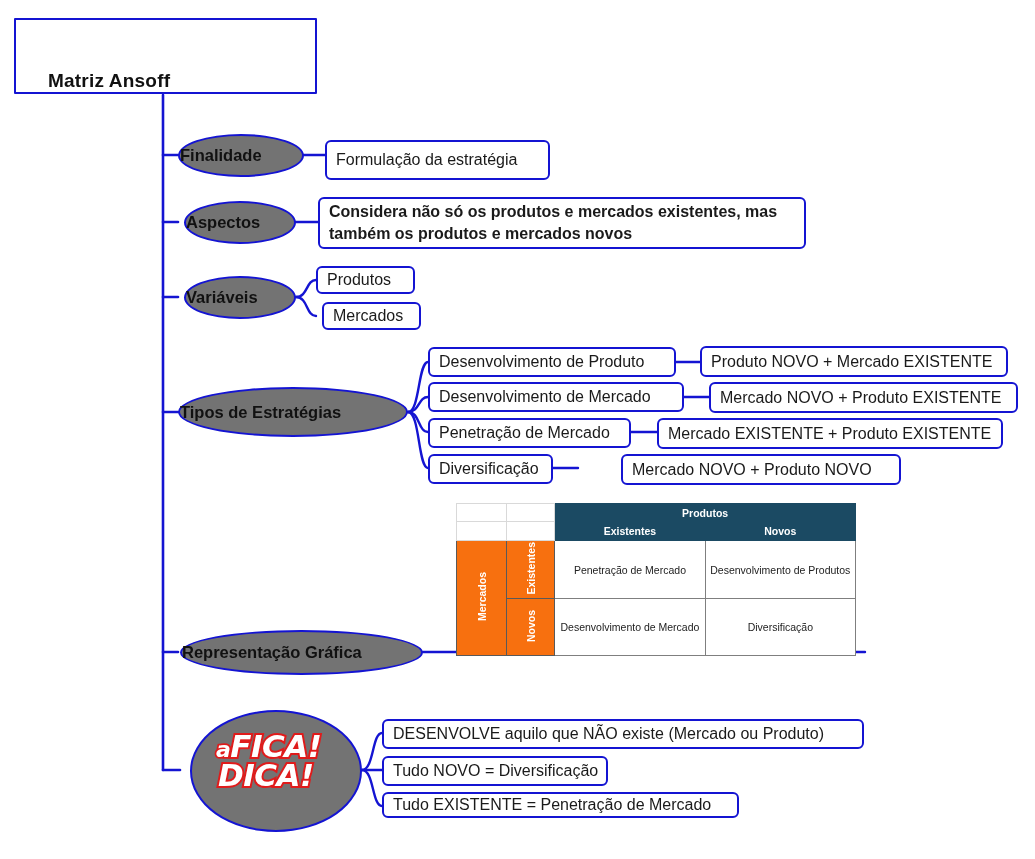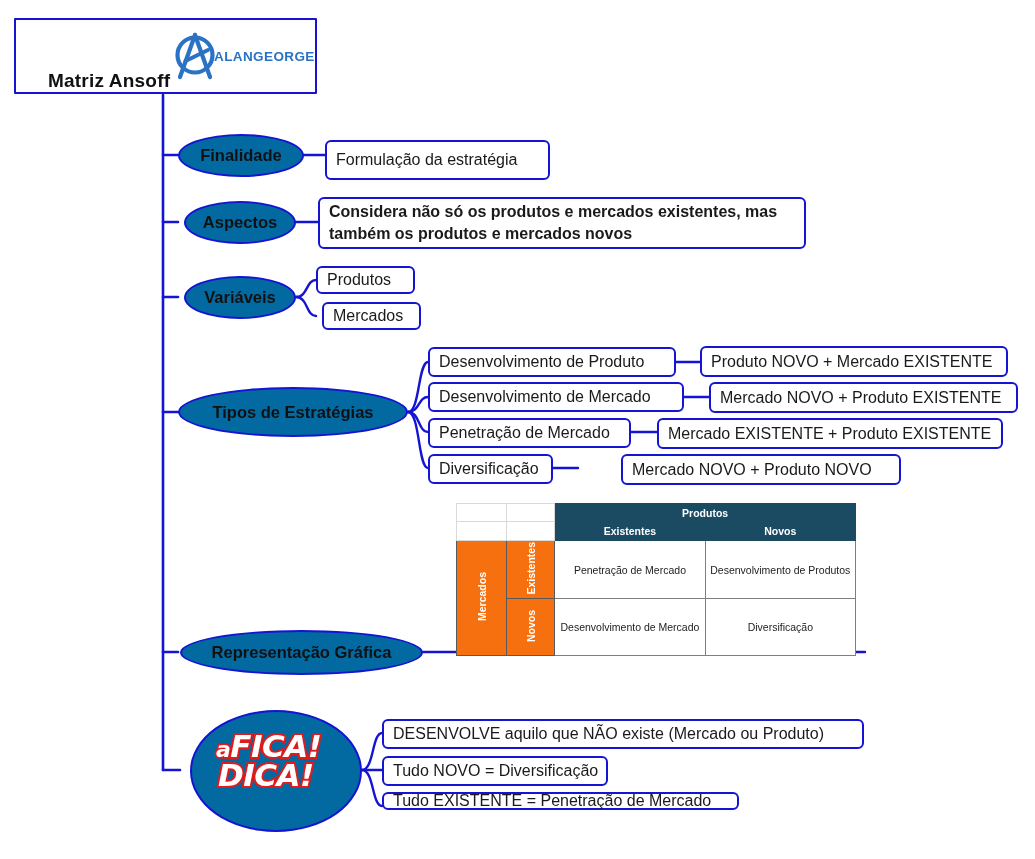--- a/index.html
+++ b/index.html
@@ -14,22 +14,22 @@
   
   .node{position:absolute;box-sizing:border-box;}
 
   .title-box{
     border:2.5px solid #1414d2;border-radius:1px;background:#fff;
     display:flex;align-items:flex-end;}
   .title-text{font-size:19px;font-weight:bold;color:#111;letter-spacing:.2px;
     white-space:nowrap;}
 
   .ellipse{
-    border:2px solid #1414d2;border-radius:50%;background:#0369a1;
-    display:flex;align-items:center;justify-content:center;}
+    border:2px solid #1414d2;border-radius:50%;background:#737373;
+    display:flex;align-items:center;}
   .ellipse .lbl{font-size:16.5px;font-weight:bold;color:#111;white-space:nowrap;}
 
   .rbox{
     border:2.2px solid #1414d2;border-radius:6px;background:#fff;
     display:flex;align-items:center;padding:0 9px;box-sizing:border-box;}
   .rbox .lbl{font-size:16px;color:#1a1a1a;line-height:1.35;white-space:nowrap;}
   .rbox.multiline .lbl{white-space:normal;}
 
   
   .brand{position:absolute;display:flex;align-items:center;}
@@ -100,29 +100,20 @@
       <path d="M362,770 C374,770 372,733 382,733"></path>
       <path d="M362,770 C374,770 372,770 382,770"></path>
       <path d="M362,770 C374,770 372,806 382,806"></path>
     </g>
   </svg>
 
   <div class="node title-box" style="left:14px;top:18px;width:303px;height:76px;">
     <span class="title-text" style="margin-left:32px;">Matriz Ansoff</span>
   </div>
 
-  <div class="brand" style="left:168px;top:28px;height:56px;">
-    <svg width="60" height="56" viewBox="0 0 60 56">
-      <circle cx="27" cy="27" r="17.5" fill="none" stroke="#2a72c4" stroke-width="4.2"></circle>
-      <path d="M27 7 L12 49" stroke="#2a72c4" stroke-width="4.2" fill="none" stroke-linecap="round"></path>
-      <path d="M27 7 L42 49" stroke="#2a72c4" stroke-width="4.2" fill="none" stroke-linecap="round"></path>
-      <path d="M17.5 33 L40 22" stroke="#2a72c4" stroke-width="4" fill="none" stroke-linecap="round"></path>
-    </svg>
-    <span class="brand-word">ALANGEORGE</span>
-  </div>
 
   <div class="node ellipse" style="left:178px;top:134px;width:126px;height:43px;">
     <span class="lbl">Finalidade</span>
   </div>
   <div class="node rbox" style="left:325px;top:140px;width:225px;height:40px;">
     <span class="lbl">Formulação da estratégia</span>
   </div>
 
   <div class="node ellipse" style="left:184px;top:201px;width:112px;height:43px;">
     <span class="lbl">Aspectos</span>
@@ -219,17 +210,17 @@
       <div class="s-line" style="margin-left:2px;">DICA!</div>
     </div>
   </div>
 
   <div class="node rbox" style="left:382px;top:719px;width:482px;height:30px;">
     <span class="lbl">DESENVOLVE aquilo que NÃO existe (Mercado ou Produto)</span>
   </div>
   <div class="node rbox" style="left:382px;top:756px;width:226px;height:30px;">
     <span class="lbl">Tudo NOVO = Diversificação</span>
   </div>
-  <div class="node rbox" style="left:382px;top:792px;width:357px;height:18px;">
+  <div class="node rbox" style="left:382px;top:792px;width:357px;height:26px;">
     <span class="lbl">Tudo EXISTENTE = Penetração de Mercado</span>
   </div>
 
 </div>
 
 </body></html>

